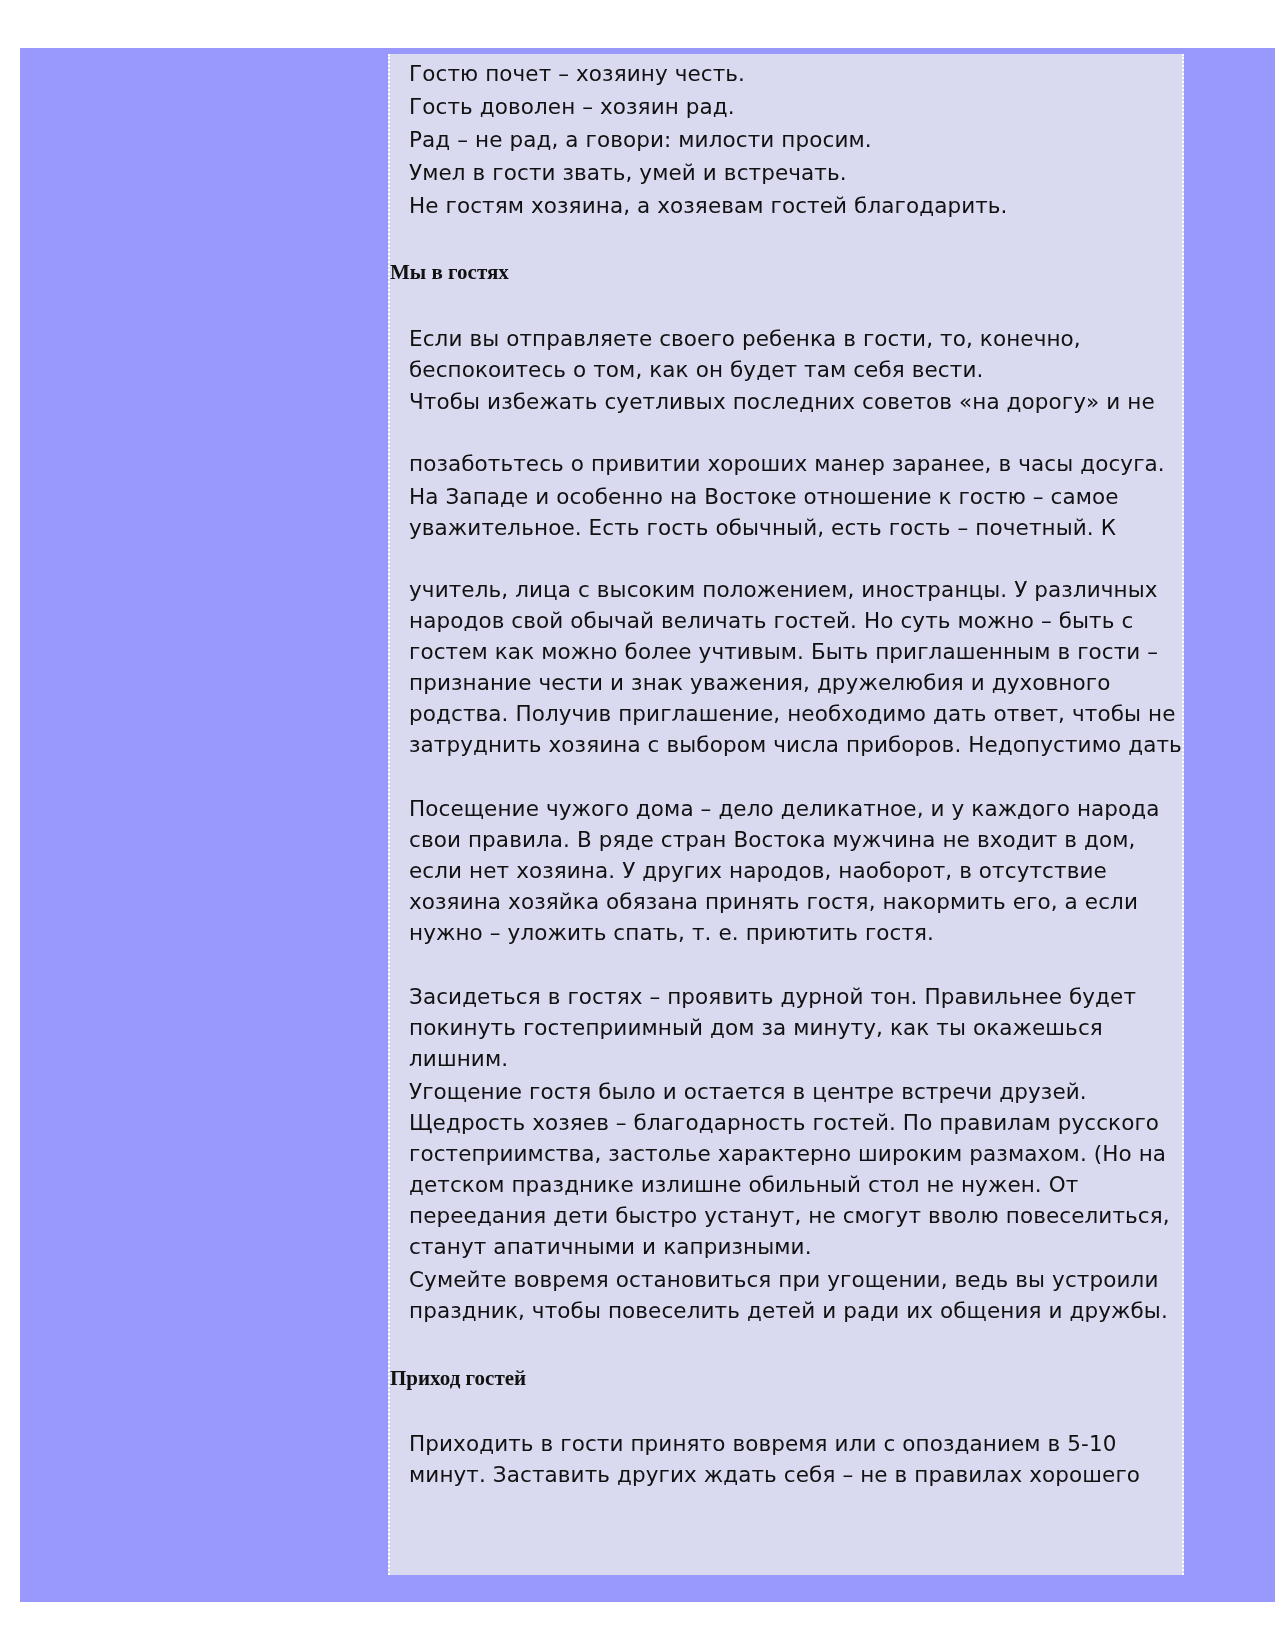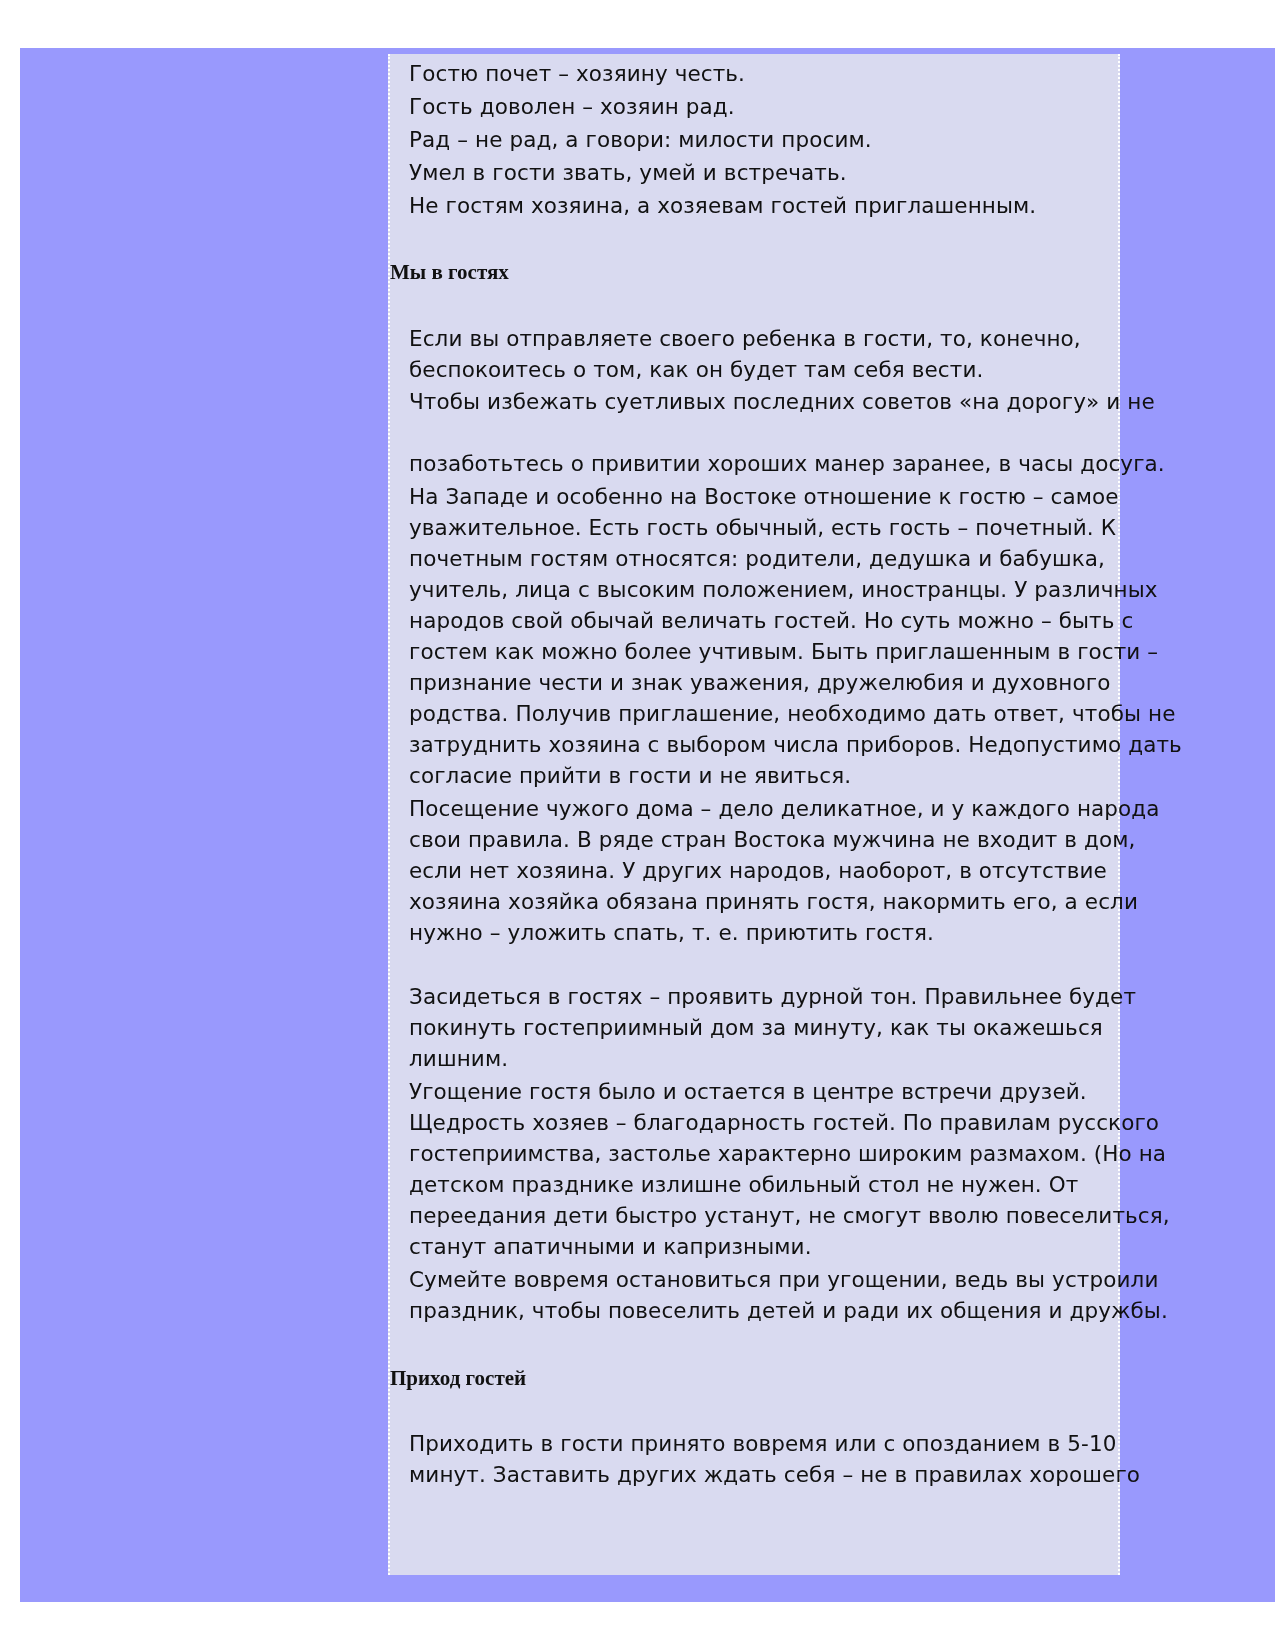--- a/index.html
+++ b/index.html
@@ -1,49 +1,47 @@
 <!DOCTYPE html>
 <html><head>
 <meta charset="utf-8">
 <style>
   html, body { margin:0; padding:0; }
   body { width:1275px; height:1650px; background:#ffffff; position:relative; overflow:hidden; }
   .outer { position:absolute; left:20px; top:48px; width:1255px; height:1554px; background:#9999fd; }
-  .inner { position:absolute; left:368px; top:6px; width:732px; height:1521px; background:#d9daf0;
+  .inner { position:absolute; left:368px; top:6px; width:796px; height:1521px; background:#d9daf0;
            border-left:2px dotted #ffffff; border-right:2px dotted #ffffff; box-sizing:border-box; }
   .line { position:absolute; left:19px; font-family:"DejaVu Sans", sans-serif; font-size:21.5px; color:#111; white-space:nowrap; letter-spacing:0.1px; }
   .head { position:absolute; left:0; width:866px; text-align:left; font-family:"Liberation Serif", serif; font-weight:bold; font-size:21px; color:#111; }
 </style>
 </head>
 <body>
 
 <div class="outer">
   <div class="inner">
     <div class="line" style="top:7px">Гостю почет – хозяину честь.</div>
     <div class="line" style="top:40px">Гость доволен – хозяин рад.</div>
     <div class="line" style="top:73px">Рад – не рад, а говори: милости просим.</div>
     <div class="line" style="top:106px">Умел в гости звать, умей и встречать.</div>
-    <div class="line" style="top:139px">Не гостям хозяина, а хозяевам гостей приглашенным.</div>
+    <div class="line" style="top:139px">Не гостям хозяина, а хозяевам гостей благодарить.</div>
 
     <div class="head" style="top:206px">Мы в гостях</div>
 
     <div class="line" style="top:272px">Если вы отправляете своего ребенка в гости, то, конечно,</div>
     <div class="line" style="top:303px">беспокоитесь о том, как он будет там себя вести.</div>
     <div class="line" style="top:335px">Чтобы избежать суетливых последних советов «на дорогу» и не</div>
     <div class="line" style="top:397px">позаботьтесь о привитии хороших манер заранее, в часы досуга.</div>
     <div class="line" style="top:430px">На Западе и особенно на Востоке отношение к гостю – самое</div>
     <div class="line" style="top:461px">уважительное. Есть гость обычный, есть гость – почетный. К</div>
-    <div class="line" style="top:492px">почетным гостям относятся: родители, дедушка и бабушка,</div>
     <div class="line" style="top:523px">учитель, лица с высоким положением, иностранцы. У различных</div>
     <div class="line" style="top:554px">народов свой обычай величать гостей. Но суть можно – быть с</div>
     <div class="line" style="top:585px">гостем как можно более учтивым. Быть приглашенным в гости –</div>
     <div class="line" style="top:616px">признание чести и знак уважения, дружелюбия и духовного</div>
     <div class="line" style="top:647px">родства. Получив приглашение, необходимо дать ответ, чтобы не</div>
     <div class="line" style="top:678px">затруднить хозяина с выбором числа приборов. Недопустимо дать</div>
-    <div class="line" style="top:709px">согласие прийти в гости и не явиться.</div>
     <div class="line" style="top:742px">Посещение чужого дома – дело деликатное, и у каждого народа</div>
     <div class="line" style="top:773px">свои правила. В ряде стран Востока мужчина не входит в дом,</div>
     <div class="line" style="top:804px">если нет хозяина. У других народов, наоборот, в отсутствие</div>
     <div class="line" style="top:835px">хозяина хозяйка обязана принять гостя, накормить его, а если</div>
     <div class="line" style="top:866px">нужно – уложить спать, т. е. приютить гостя.</div>
     <div class="line" style="top:930px">Засидеться в гостях – проявить дурной тон. Правильнее будет</div>
     <div class="line" style="top:961px">покинуть гостеприимный дом за минуту, как ты окажешься</div>
     <div class="line" style="top:992px">лишним.</div>
     <div class="line" style="top:1025px">Угощение гостя было и остается в центре встречи друзей.</div>
     <div class="line" style="top:1056px">Щедрость хозяев – благодарность гостей. По правилам русского</div>

